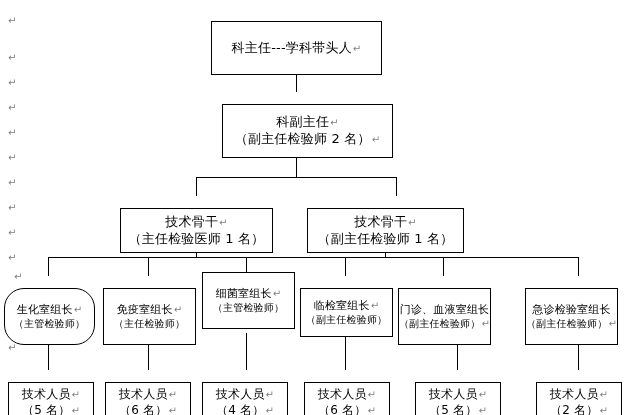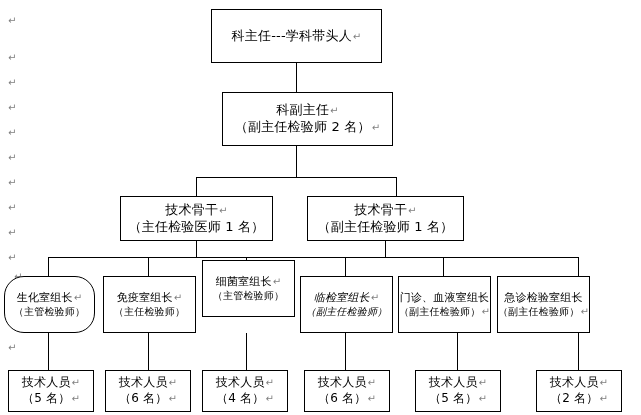--- a/index.html
+++ b/index.html
@@ -24,20 +24,21 @@
     border: 1px solid #000000;
     background: #ffffff;
     display: flex;
     flex-direction: column;
     align-items: center;
     justify-content: center;
     text-align: center;
     color: #000000;
     line-height: 1.30;
     padding: 1px 2px;
+    margin-top: 12px;
   }
   .box .ln {
     display: block;
     white-space: nowrap;
   }
   .box .ln.l1 { letter-spacing: 0.2px; }
   .box .ln.l2 { letter-spacing: 0.2px; }
   
   .pilcrow {
     color: #808080;
@@ -158,35 +159,35 @@
     <span class="ln l2">（主任检验师）</span>
   </div>
 
   <div class="box lvl4" style="left:202px; top:260px; width:93px; height:57px;">
     <span class="ln l1">
       <span>细菌室组长</span><span class="pilcrow">↵</span>
     </span>
     <span class="ln l2">（主管检验师）</span>
   </div>
 
-  <div class="box lvl4" style="left:300px; top:276px; width:93px; height:57px;font-style:italic;">
+  <div class="box lvl4" style="left:300px; top:276px; width:93px; height:49px;">
     <span class="ln l1">
       <span>临检室组长</span><span class="pilcrow">↵</span>
     </span>
     <span class="ln l2">（副主任检验师）</span>
   </div>
 
   <div class="box lvl4" style="left:398px; top:276px; width:93px; height:57px;">
     <span class="ln l1">门诊、血液室组长</span>
     <span class="ln l2">
       <span>（副主任检验师）</span><span class="pilcrow">↵</span>
     </span>
   </div>
 
-  <div class="box lvl4" style="left:497px; top:276px; width:93px; height:57px;">
+  <div class="box lvl4" style="left:525px; top:276px; width:93px; height:57px;">
     <span class="ln l1">急诊检验室组长</span>
     <span class="ln l2">
       <span>（副主任检验师）</span><span class="pilcrow">↵</span>
     </span>
   </div>
 
   <div class="box lvl5" style="left:8px; top:370px; width:86px; height:42px;">
     <span class="ln l1">
       <span>技术人员</span><span class="pilcrow">↵</span>
     </span>

